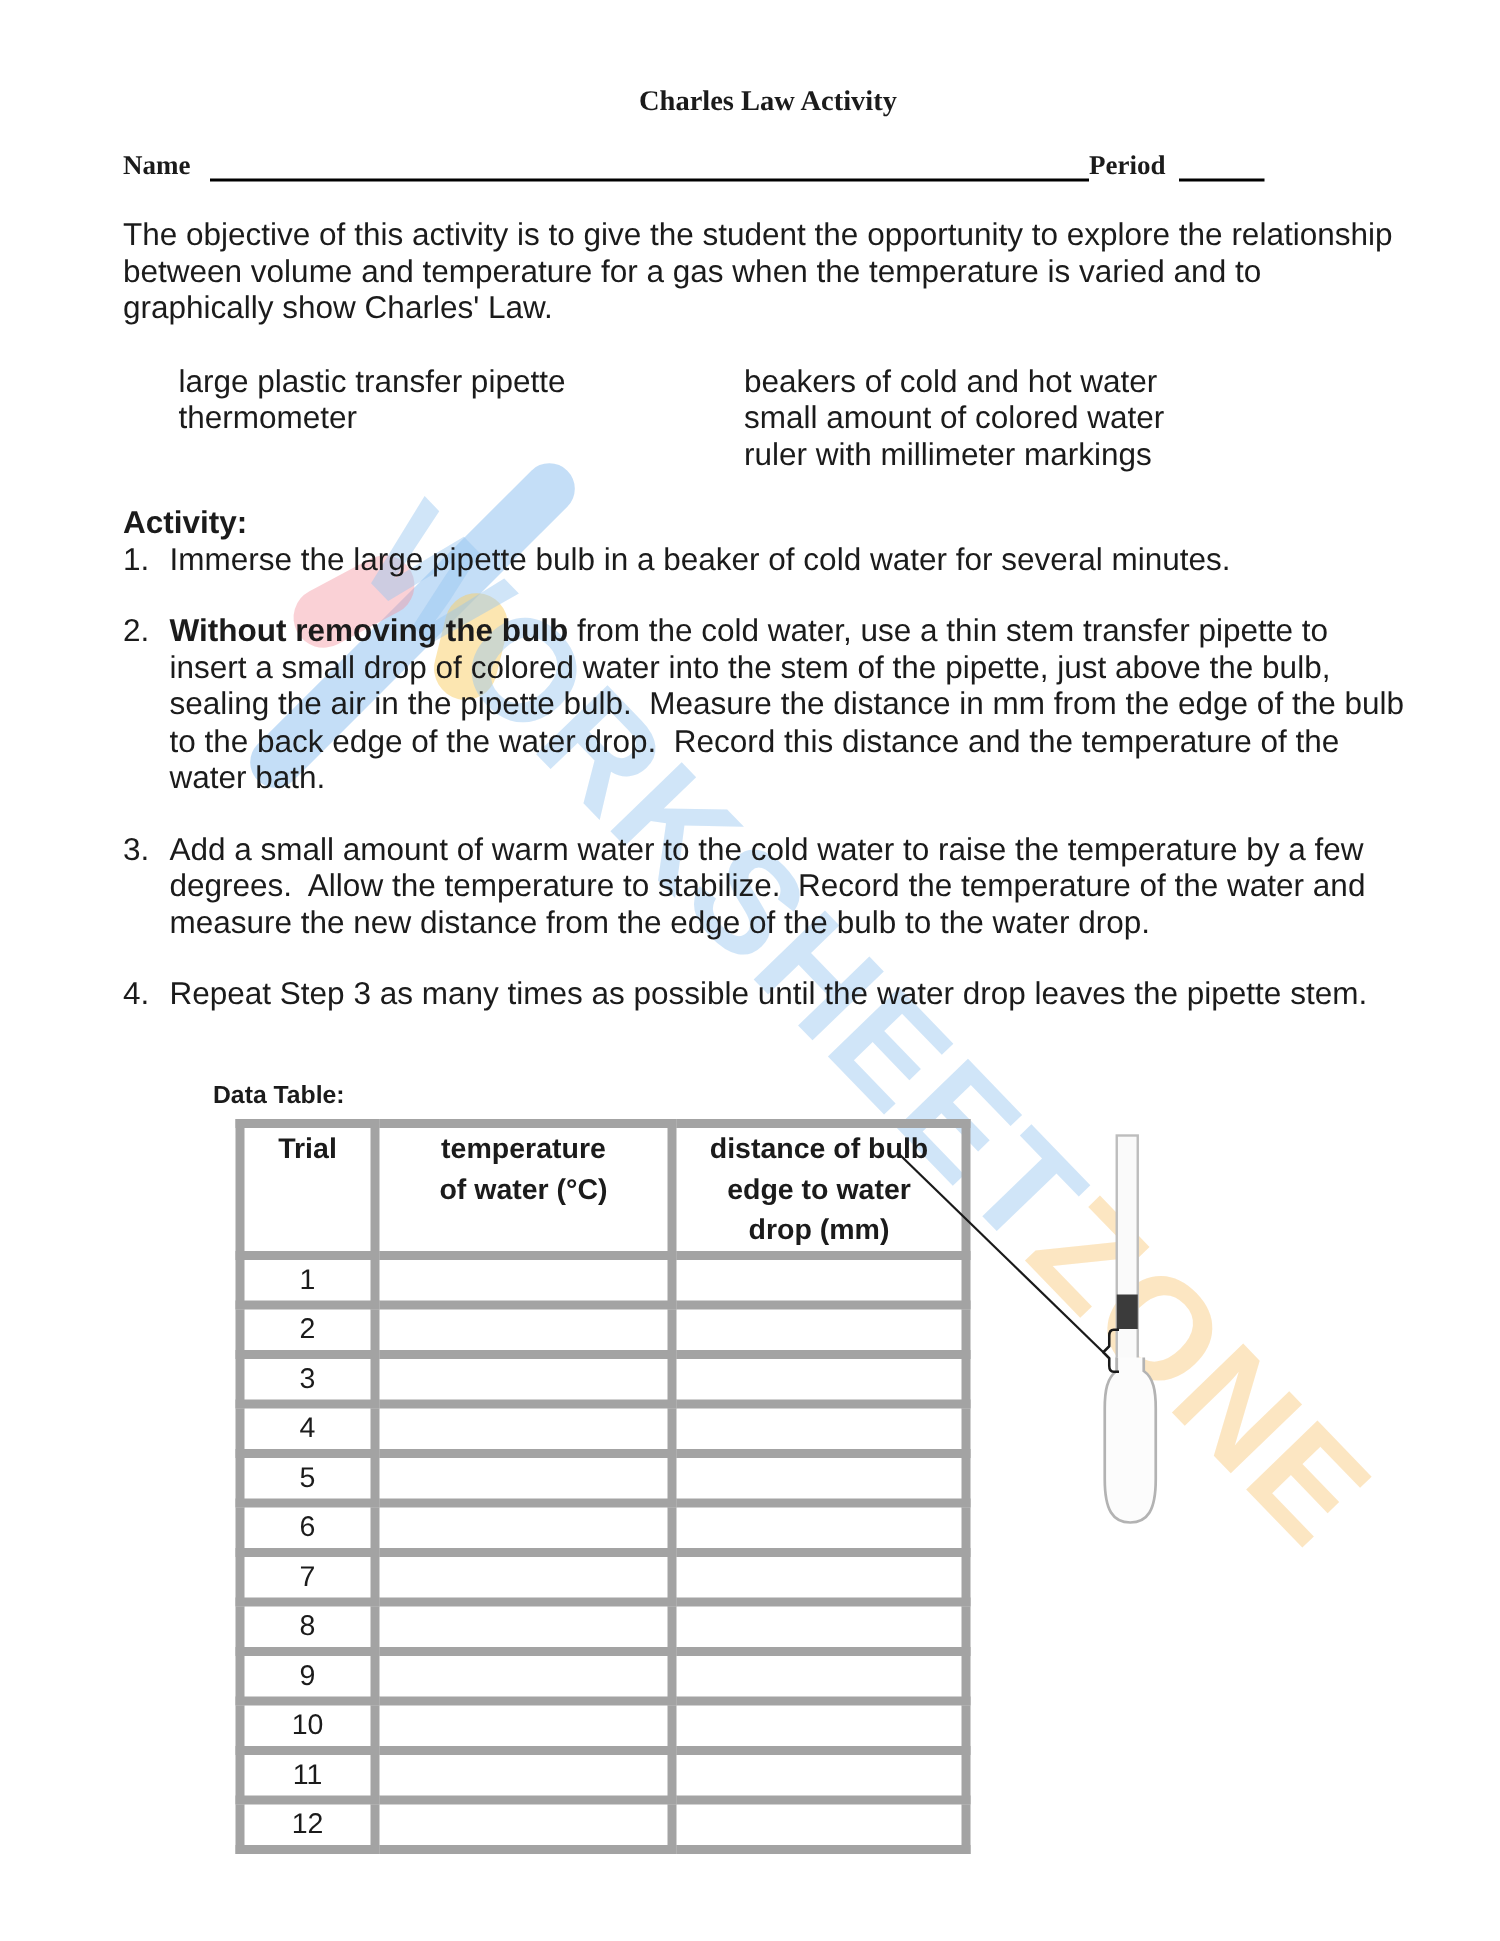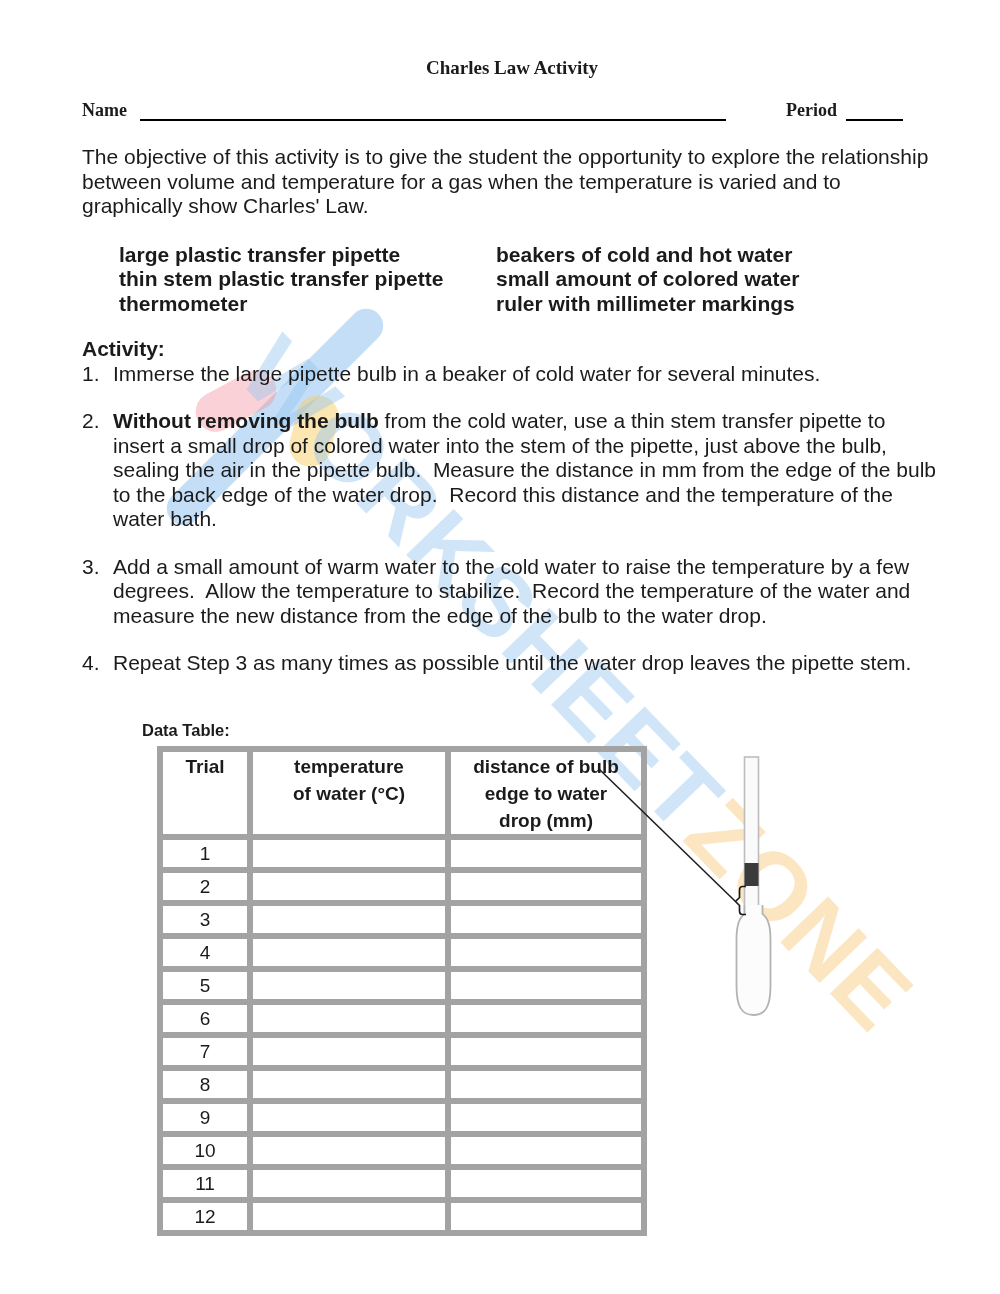--- a/index.html
+++ b/index.html
@@ -29,27 +29,27 @@
   .doc-title{
     padding-top:57px;text-align:center;
     font-family:"Liberation Serif",serif;font-weight:700;font-size:19px;
   }
   .name-row{
     display:flex;align-items:flex-end;margin:20px 60px 0 58px;
     font-family:"Liberation Serif",serif;font-weight:700;font-size:18px;
   }
   .blank-line{border-bottom:2.5px solid #000;height:20px;}
   .name-line{width:586px;margin-left:13px;}
-  .period-label{margin-left:60px;text-align:center;}
+  .period-label{text-align:center;}
   .period-line{width:57px;margin-left:9px;}
   .body-text{margin-left:58px;margin-right:60px;font-size:21px;line-height:24.5px;}
   .objective{margin-top:24px;white-space:pre-wrap;}
   .section-label{font-weight:700;}
   .materials{margin-top:24px;}
-  .materials-grid{display:grid;grid-template-columns:414px auto;font-weight:bold;}
+  .materials-grid{display:grid;grid-template-columns:414px auto;}
   .materials-grid .col-left div{padding-left:37px;}
   .procedure{margin-top:21px;}
   .step{display:flex;}
   .step + .step{margin-top:23px;}
   .step-num{width:31px;flex:none;}
   .step-text{flex:1;white-space:pre-wrap;}
   .data-section{margin-top:42px;margin-left:118px;margin-right:60px;font-size:16.5px;}
   .dt-label{font-weight:700;line-height:24.5px;}
   table.data-table{border-collapse:collapse;margin-left:15px;margin-top:4px;}
   .data-table th,.data-table td{border:6px solid #a3a3a3;}
@@ -87,21 +87,20 @@
       <span class="period-label">Period</span>
       <span class="blank-line period-line"></span>
     </div>
 
     <div class="body-text objective">The objective of this activity is to give the student the opportunity to explore the relationship between volume and temperature for a gas when the temperature is varied and to graphically show Charles' Law.</div>
 
     <div class="body-text materials">
       <div class="materials-grid">
         <div class="col-left">
           <div>large plastic transfer pipette</div>
-          <div>thin stem plastic transfer pipette</div>
           <div>thermometer</div>
         </div>
         <div class="col-right">
           <div>beakers of cold and hot water</div>
           <div>small amount of colored water</div>
           <div>ruler with millimeter markings</div>
         </div>
       </div>
     </div>
 

